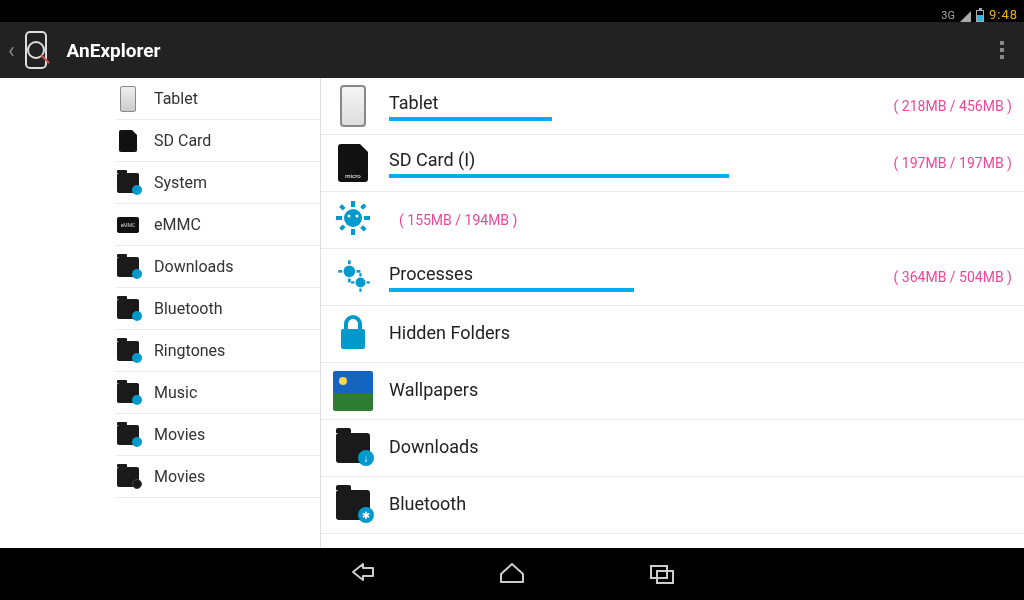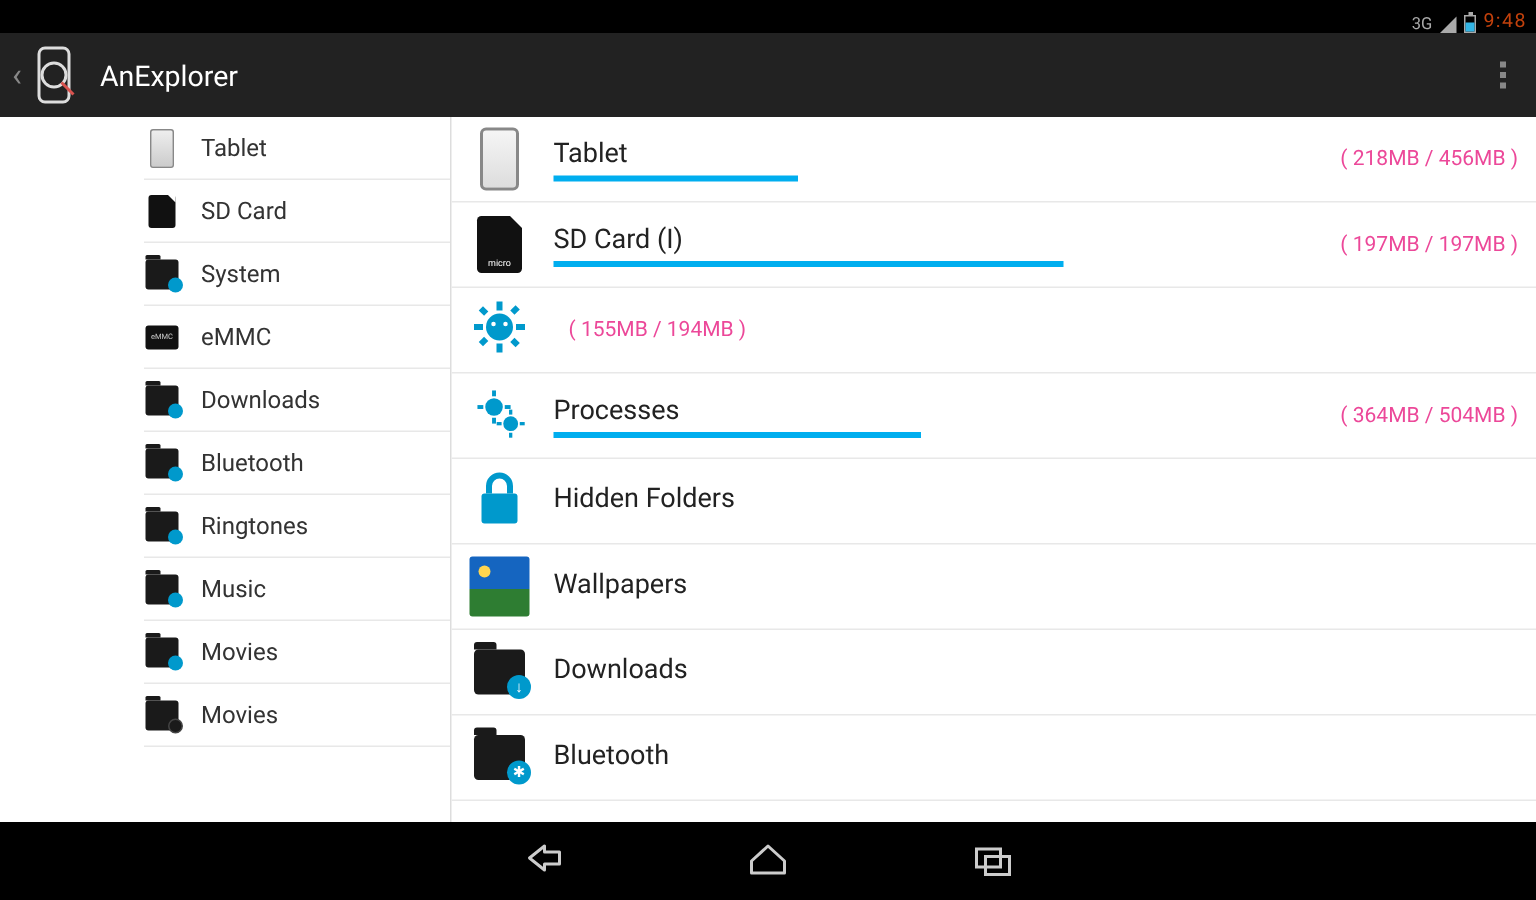--- a/index.html
+++ b/index.html
@@ -1,37 +1,37 @@
 <!DOCTYPE html>
 <html><head>
 <meta charset="utf-8">
 <style>
   * { margin:0; padding:0; box-sizing:border-box; font-family: Roboto, "Helvetica Neue", Arial, sans-serif; }
   html,body { width:1024px; height:600px; background:#000; overflow:hidden; }
 
   
   .statusbar { height:22px; background:#000; color:#33b5e5; display:flex; justify-content:flex-end; align-items:flex-end; padding:0 6px; font-size:13px; gap:5px; }
   .statusbar .sig, .statusbar .bat { color:#aaa; font-size:11px; }
-  .statusbar .clock { color:#c2410c; font-weight:400; letter-spacing:1px;margin-top:27px; }
+  .statusbar .clock { color:#eab308; font-weight:400; letter-spacing:1px;margin-top:27px; }
   .sigicon { width:0; height:0; border-style:solid; border-width:0 0 11px 11px; border-color:transparent transparent #aaa transparent; display:inline-block; }
   .baticon { width:8px; height:12px; border:1px solid #aaa; position:relative; display:inline-block; }
   .baticon::before { content:""; position:absolute; top:-3px; left:2px; width:3px; height:2px; background:#aaa; }
   .baticon::after { content:""; position:absolute; bottom:0; left:0; right:0; height:60%; background:#33b5e5; }
 
   
   .actionbar { height:56px; background:#222; color:#fff; display:flex; align-items:center; padding:0 8px; }
   .actionbar .back { font-size:22px; color:#888; margin-right:4px; }
   .actionbar .logo { width:34px; height:40px; margin-right:14px; display:flex; align-items:center; justify-content:center; }
   .actionbar .logo svg { width:34px; height:40px; }
-  .actionbar .title { font-size:19px; font-weight:400; flex:1; }
+  .actionbar .title { font-size:19px; font-weight:700; flex:1; }
   .actionbar .overflow { display:flex; flex-direction:column; gap:3px; padding:8px 12px; }
   .actionbar .overflow span { width:4px; height:4px; background:#888; }
 
   
-  .content { height:470px; background:#fff; display:flex; }
+  .content { height:470px; background:#fff; display:flex;padding-left:20px; }
 
   
   .sidebar { width:300px; padding:0 0 0 96px; overflow:hidden; }
   .sidebar .item { height:42px; display:flex; align-items:center; border-bottom:1px solid #e8e8e8; cursor:pointer; gap:14px; }
   .sidebar .item .sicon { width:24px; height:28px; display:flex; align-items:center; justify-content:center; }
   .sidebar .item .slabel { font-size:16px; color:#333; }
   .folder { width:22px; height:20px; background:#1a1a1a; border-radius:2px; position:relative; }
   .folder::before { content:""; position:absolute; top:-3px; left:0; width:10px; height:3px; background:#1a1a1a; border-radius:1px 1px 0 0; }
   .badge { position:absolute; bottom:-2px; right:-3px; width:10px; height:10px; border-radius:50%; }
   .b-gear { background:#0099cc; }

